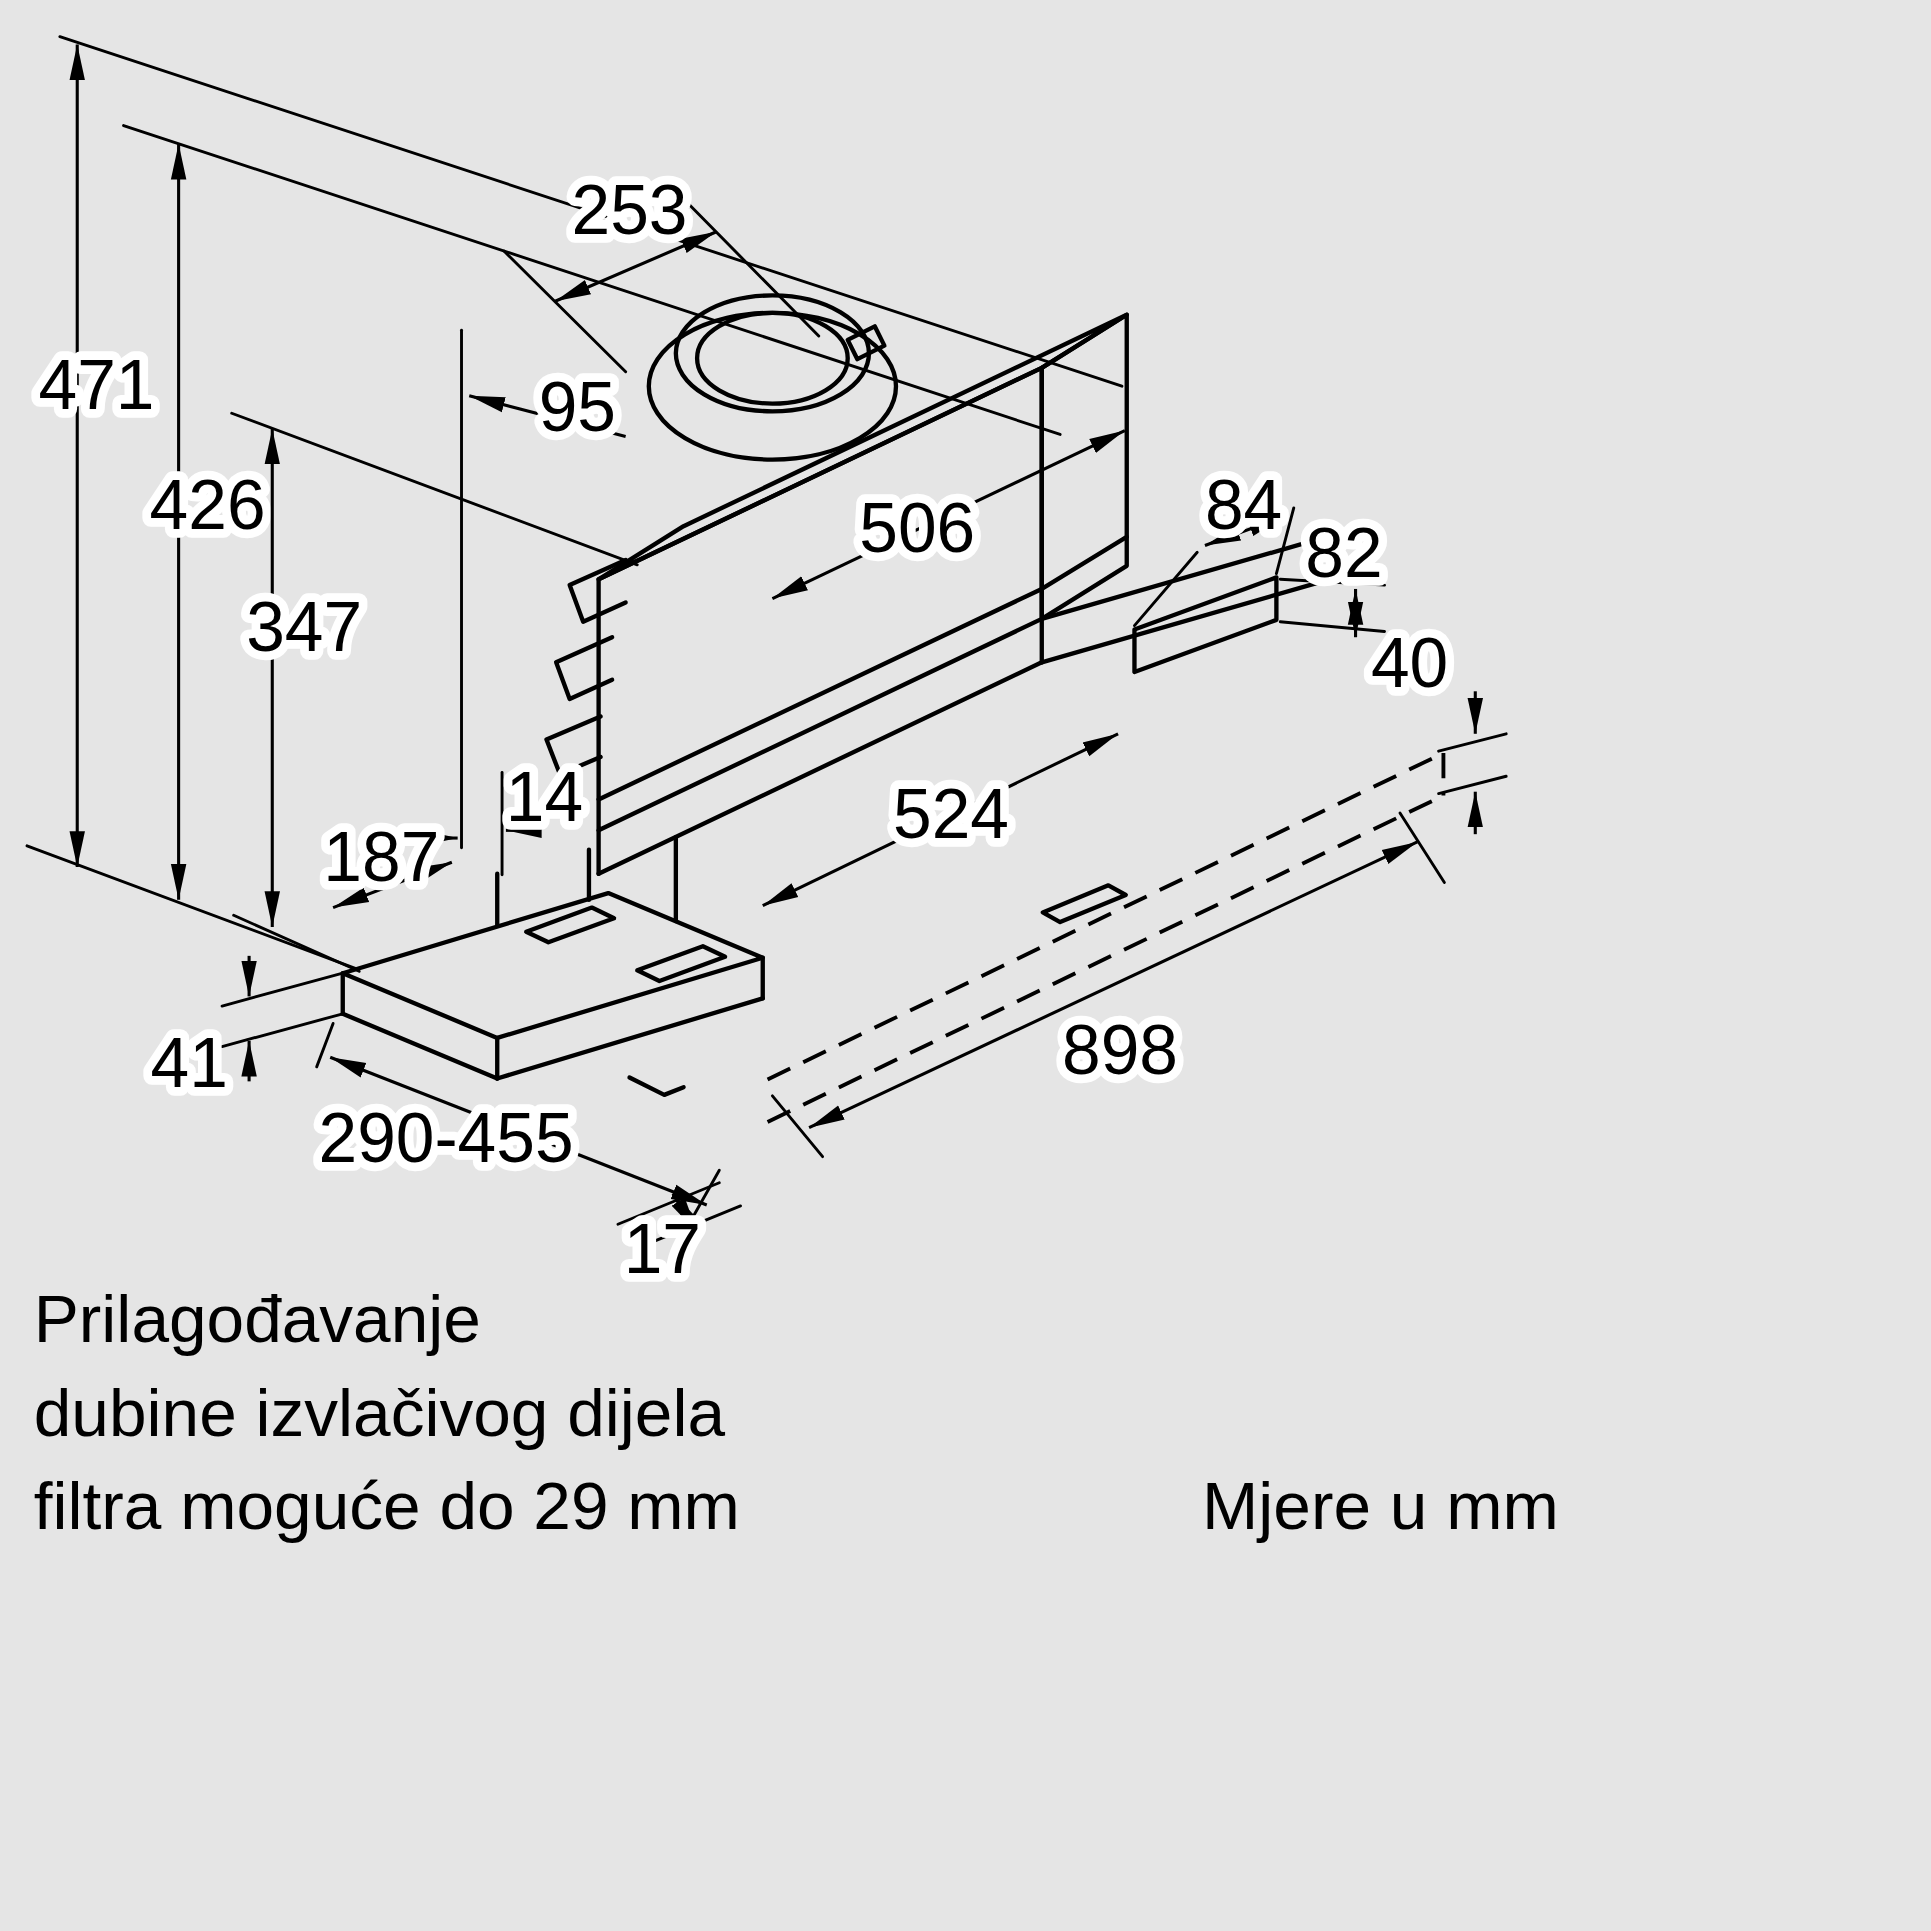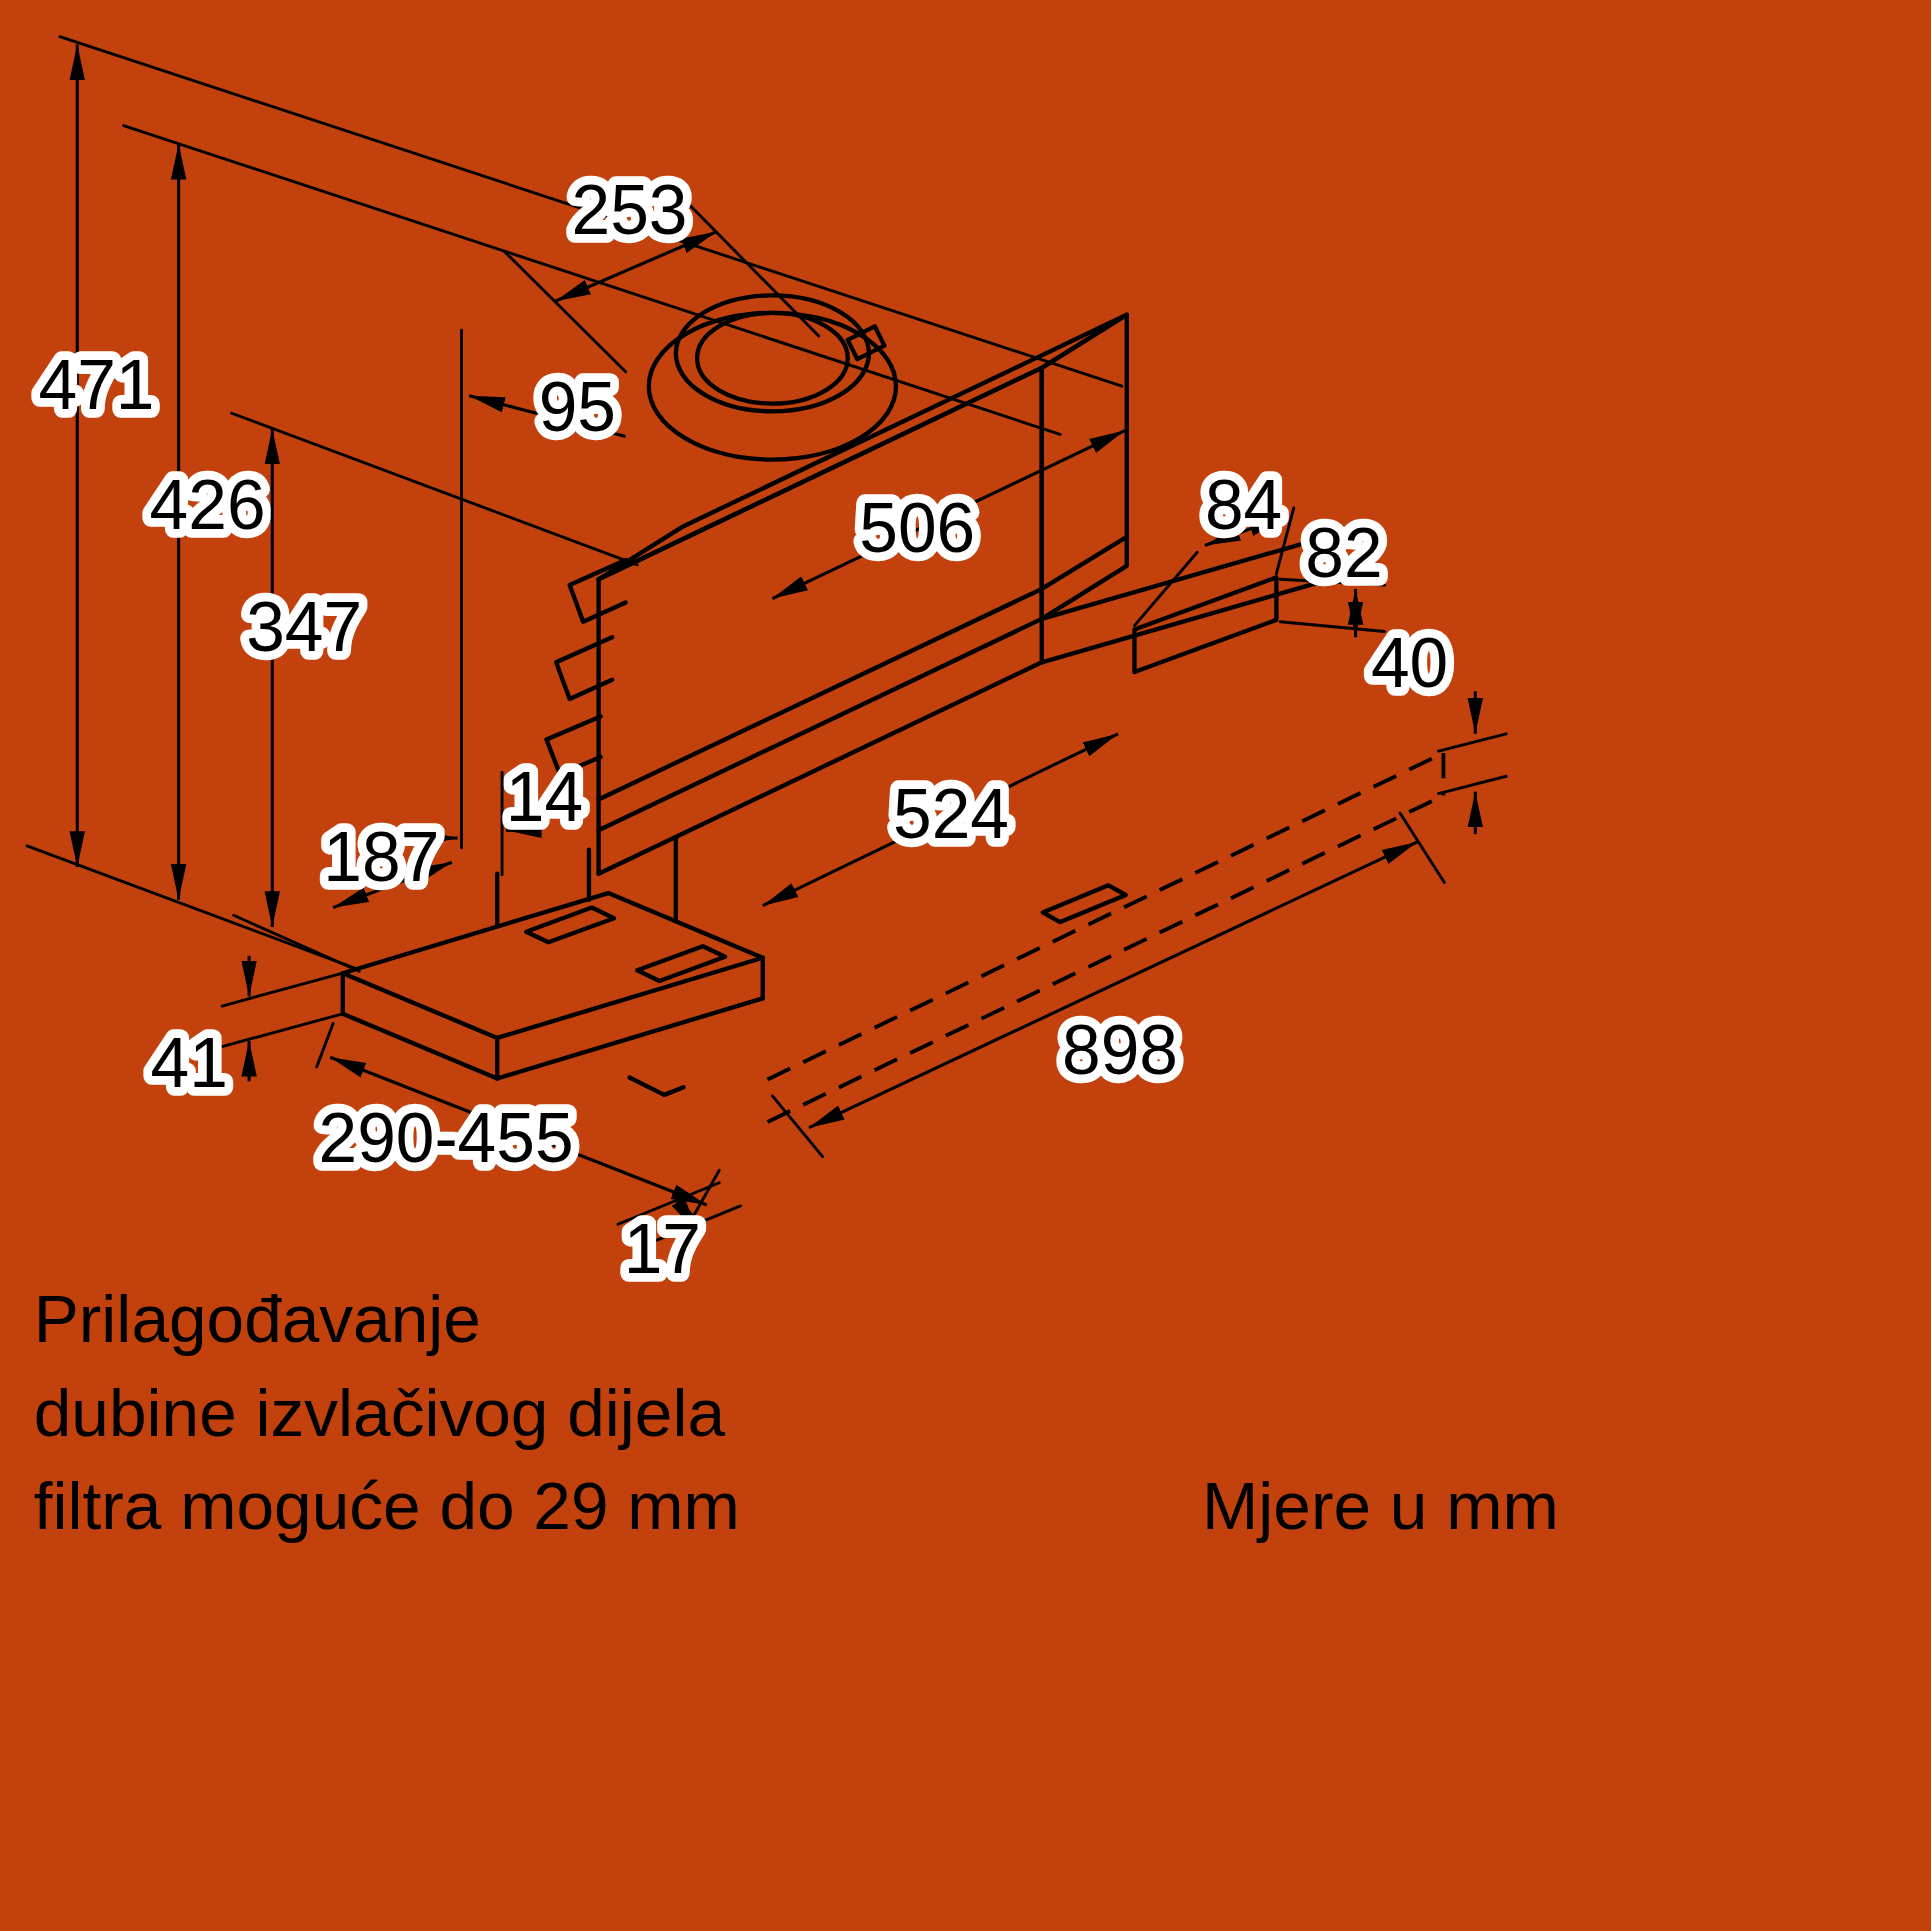--- a/index.html
+++ b/index.html
@@ -1,16 +1,16 @@
 <!DOCTYPE html>
 <html><head>
 <meta charset="utf-8">
 <style>
   html,body { margin:0; padding:0; background:#ffffff; }
-  .page { width:1931px; height:1931px; background:#c2410c; position:relative; }
+  .page { width:1931px; height:1931px; background:#e5e5e5; position:relative; }
   svg { display:block; }
   .thin   { fill:none; stroke:#000; stroke-width:3; stroke-linecap:round; }
   .ol     { fill:none; stroke:#000; stroke-width:4.5; stroke-linejoin:round; stroke-linecap:round; }
   .dash   { fill:none; stroke:#000; stroke-width:4; stroke-dasharray:26 15; }
   .dim    { fill:none; stroke:#000; stroke-width:3.2; }
   text.dim-label {
     font-family:"Liberation Sans", sans-serif;
     font-size:72px; fill:#000;
     paint-order:stroke; stroke:#fff; stroke-width:18px; stroke-linejoin:round;
     text-anchor:middle;

